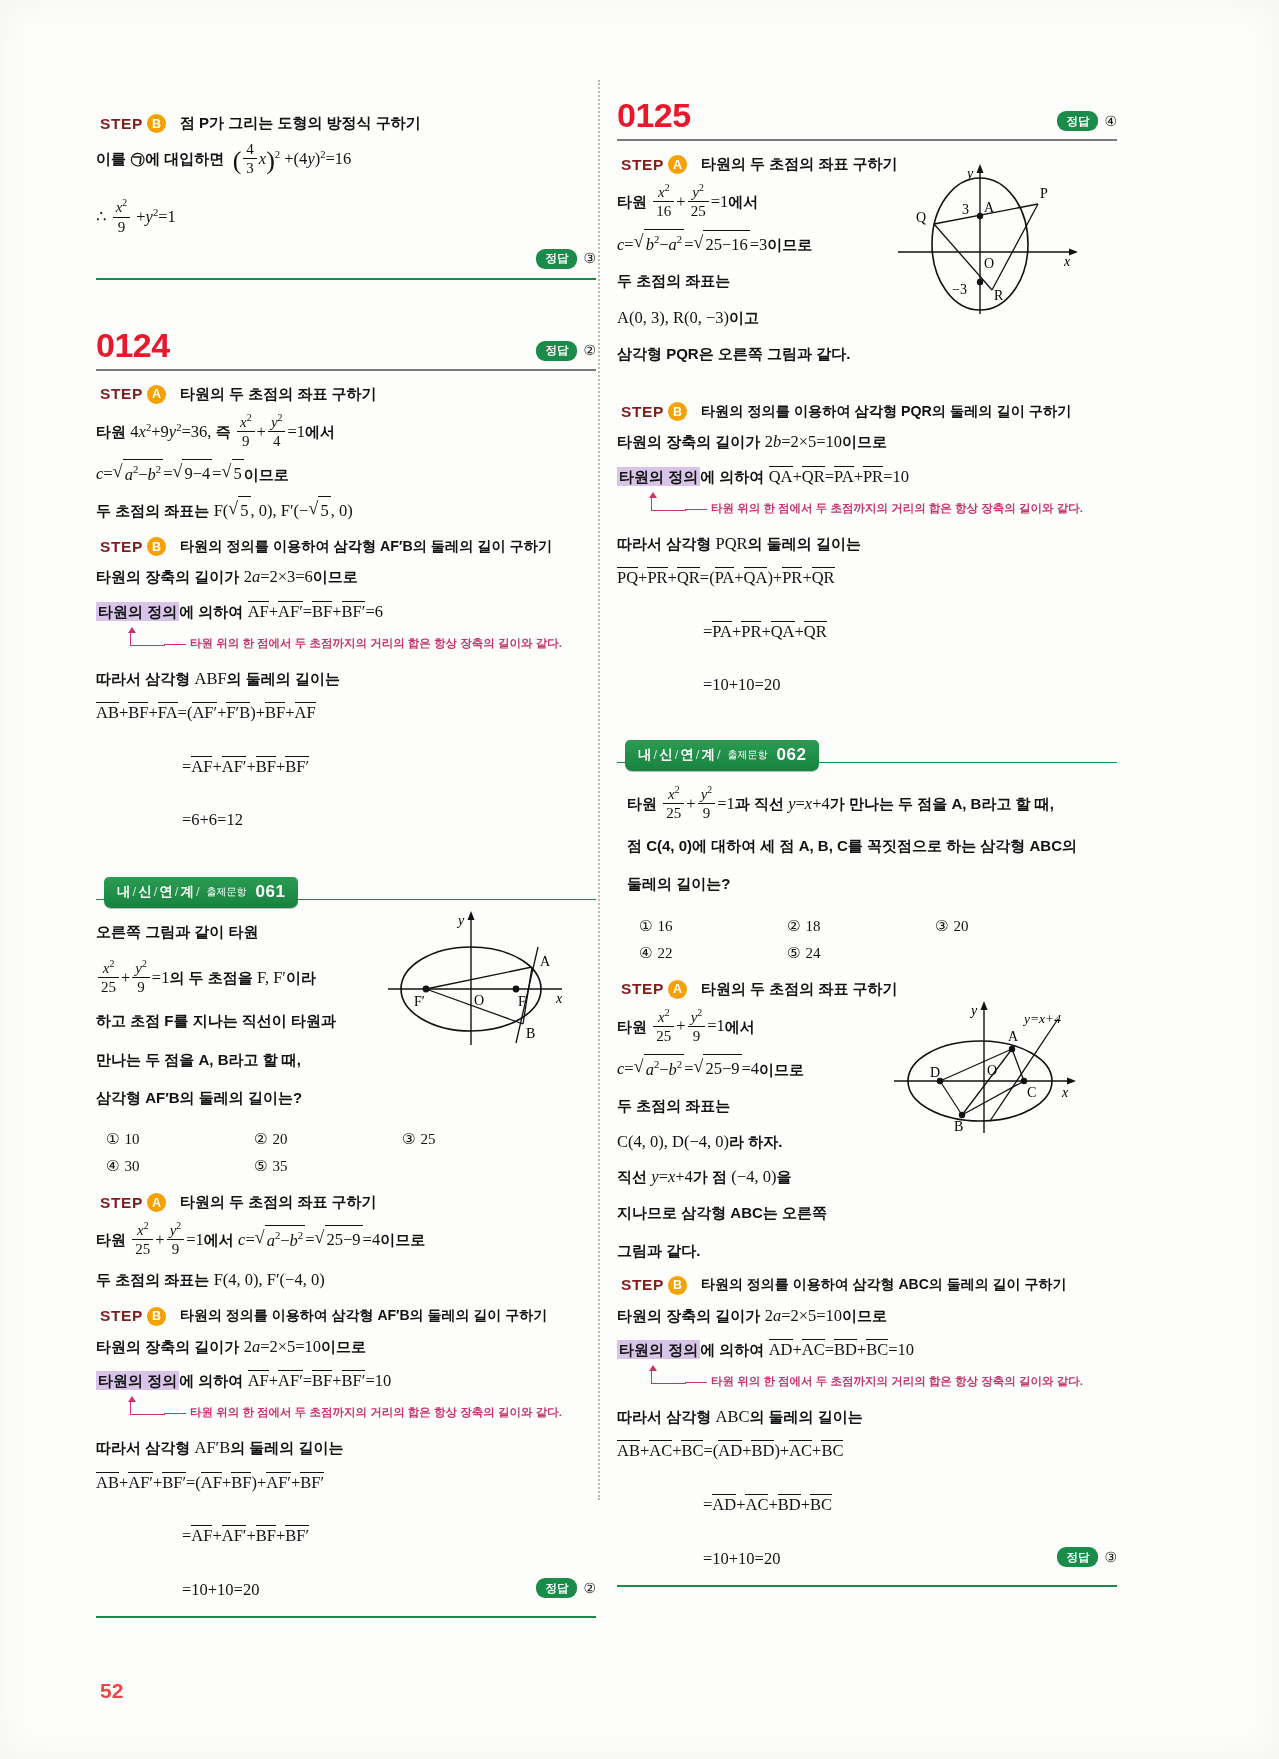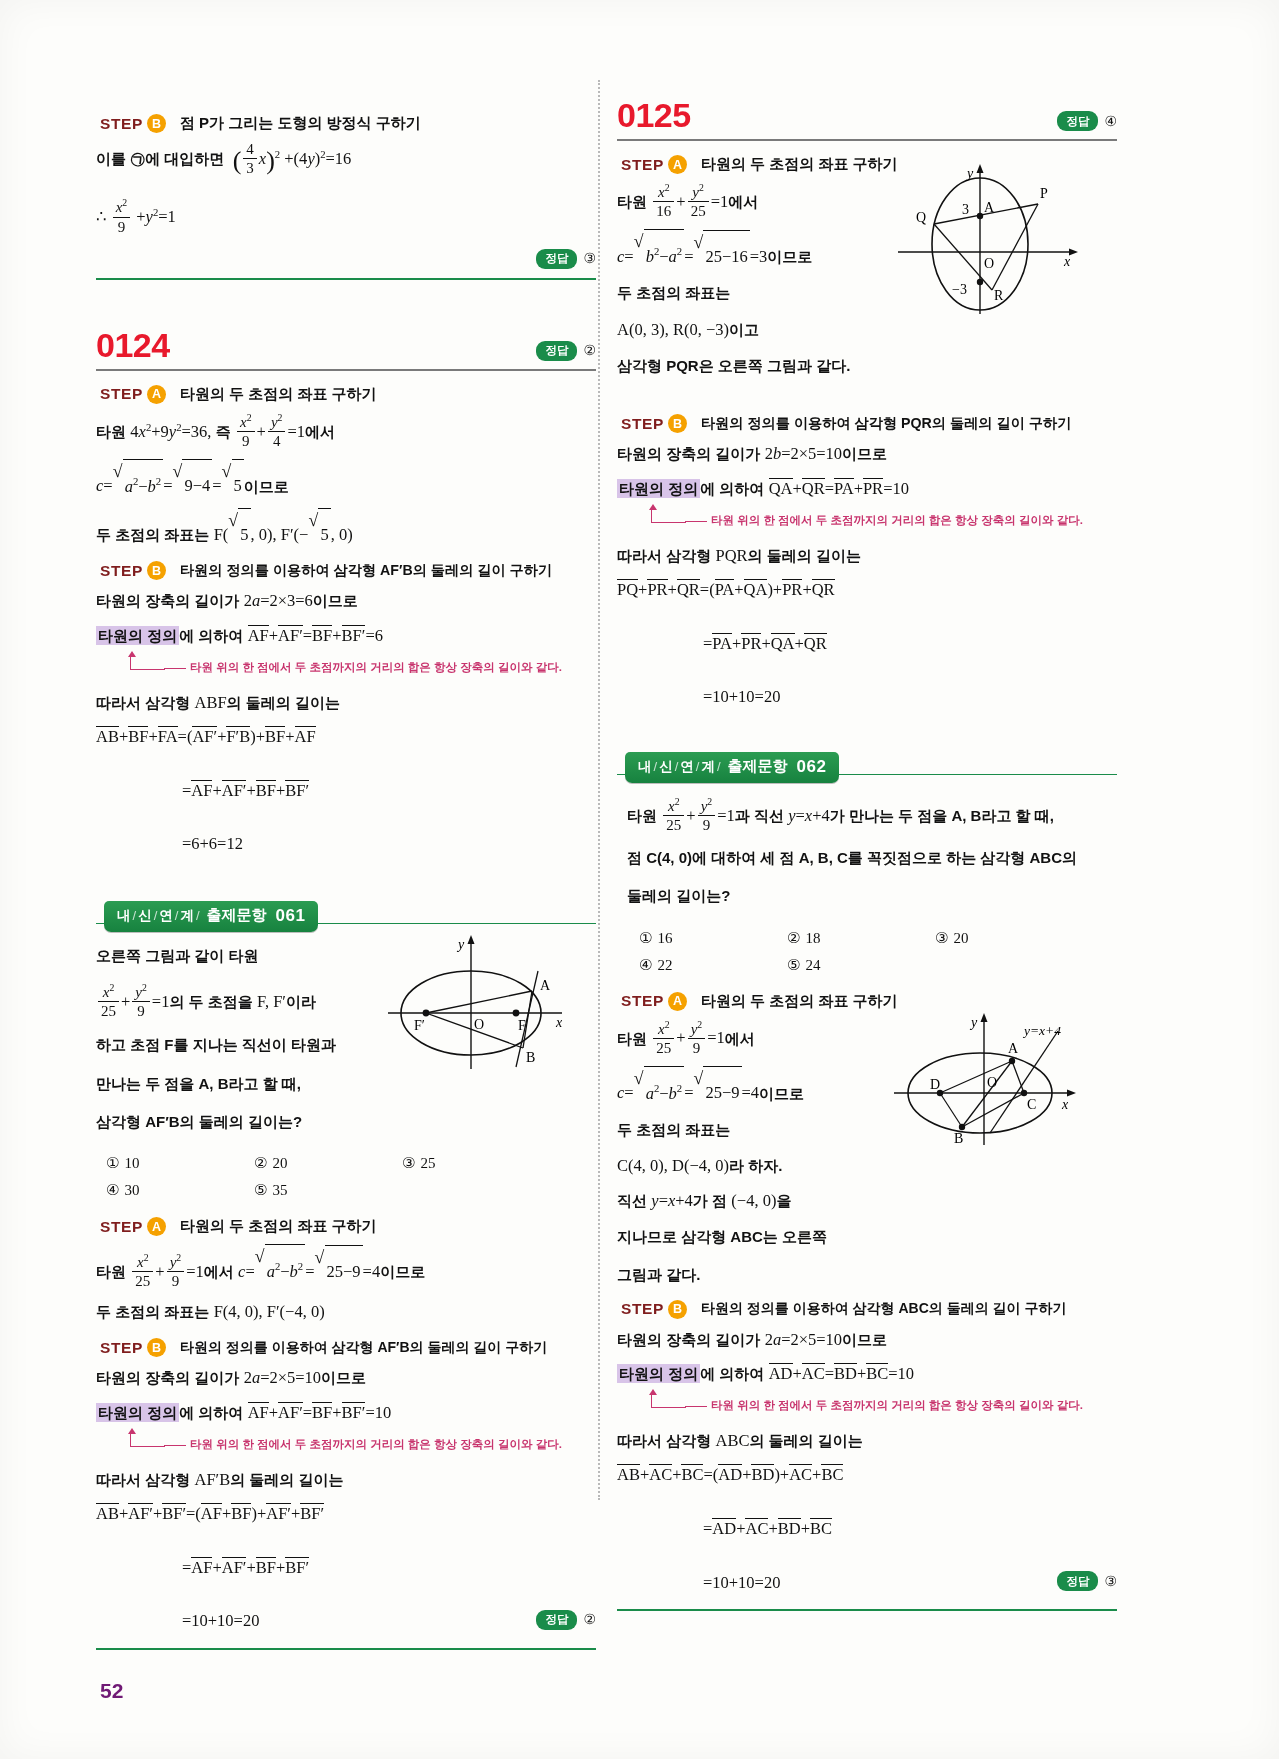--- a/index.html
+++ b/index.html
@@ -33,21 +33,21 @@
   
   .frac{display:inline-block;vertical-align:-0.62em;text-align:center;
         font-family:"Liberation Serif","DejaVu Serif",serif;font-size:15px;margin:0 2px;}
   .frac .num{display:block;padding:0 3px;border-bottom:1.3px solid #111;line-height:1.15;}
   .frac .den{display:block;padding:0 3px;line-height:1.2;}
   .sup{font-size:0.65em;vertical-align:super;}
 
   
   .rad{display:inline-block;position:relative;padding-left:10px;
        font-family:"Liberation Serif","DejaVu Serif",serif;}
-  .rad > .rbody{display:inline-block;border-top:1.2px solid #111;padding:13px 2px 0 2px;}
+  .rad > .rbody{display:inline-block;border-top:1.2px solid #111;padding:1px 2px 0 2px;}
   .rad:before{content:"\221A";position:absolute;left:0;top:-1px;font-size:1.08em;}
 
   
   .seg{display:inline-block;border-top:1.3px solid #111;padding-top:1px;
        font-family:"Liberation Serif","DejaVu Serif",serif;line-height:1.1;}
 
   
   .step{display:flex;align-items:center;gap:8px;margin:14px 0 8px 4px;}
   .step-word{color:#7f1d1d;font-weight:bold;font-size:15.5px;letter-spacing:0.6px;}
   .step-circ{
@@ -73,21 +73,21 @@
   .naesin-wrap{position:relative;margin:30px 0 0 0;height:32px;}
   .naesin-line{position:absolute;left:0;right:0;top:22px;border-top:1.6px solid #1a8c4a;}
   .naesin{
     position:absolute;left:8px;top:0;display:flex;align-items:center;gap:3px;
     background:linear-gradient(#2b9c52,#17823f);
     border-radius:5px 5px 7px 7px;padding:5px 13px 6px 13px;color:#fff;
     box-shadow:0 1px 0 rgba(0,0,0,.25);
   }
   .naesin .ch{font-size:13.5px;font-weight:bold;}
   .naesin .sl{font-size:13px;opacity:.75;margin:0 -1px;}
-  .naesin .lbl{font-size:15px;font-weight:bold;margin-left:5px;}
+  .naesin .lbl{font-size:10px;font-weight:normal;margin-left:5px;}
   .naesin .num{font-size:17px;font-weight:bold;margin-left:6px;letter-spacing:0.5px;}
 
   
   .hl{background:#d8c4e8;padding:1px 2px;font-weight:600;}
   .note-wrap{position:relative;margin:-2px 0 8px 34px;height:22px;}
   .note-hook{position:absolute;left:0;top:0;width:34px;height:13px;
              border-left:1.4px solid #c8356e;border-bottom:1.4px solid #c8356e;}
   .note-hook:before{content:"";position:absolute;left:-3.5px;top:-5px;
              border-left:4px solid transparent;border-right:4px solid transparent;
              border-bottom:6px solid #c8356e;}
@@ -99,21 +99,21 @@
   .choices{margin:12px 0 0 10px;}
   .choice-row{display:flex;margin-bottom:9px;}
   .choice{width:148px;font-size:15px;font-family:"Liberation Serif","DejaVu Serif",serif;}
   .cnum{font-family:"DejaVu Sans",sans-serif;margin-right:5px;}
 
   
   .fig{position:absolute;}
   .fig svg{display:block;}
 
   
-  .pageno{position:absolute;left:100px;bottom:56px;font-size:21px;font-weight:bold;color:#701a75;}
+  .pageno{position:absolute;left:100px;bottom:56px;font-size:21px;font-weight:bold;color:#ef4444;}
   .indent2{margin-left:86px;margin-top:28px;}
   .qtext{font-size:15px;line-height:1.95;font-weight:600;}
 </style>
 </head>
 <body>
 
 <div class="page">
 
   <div class="divider"></div>
 

